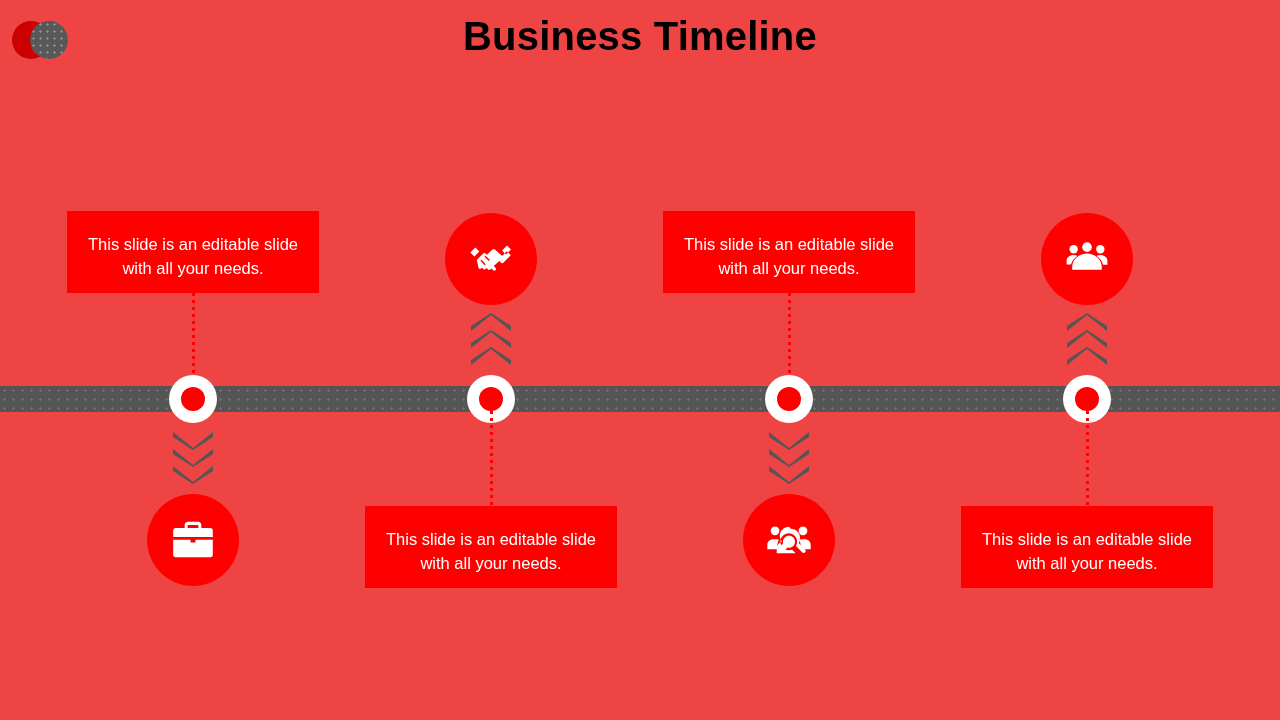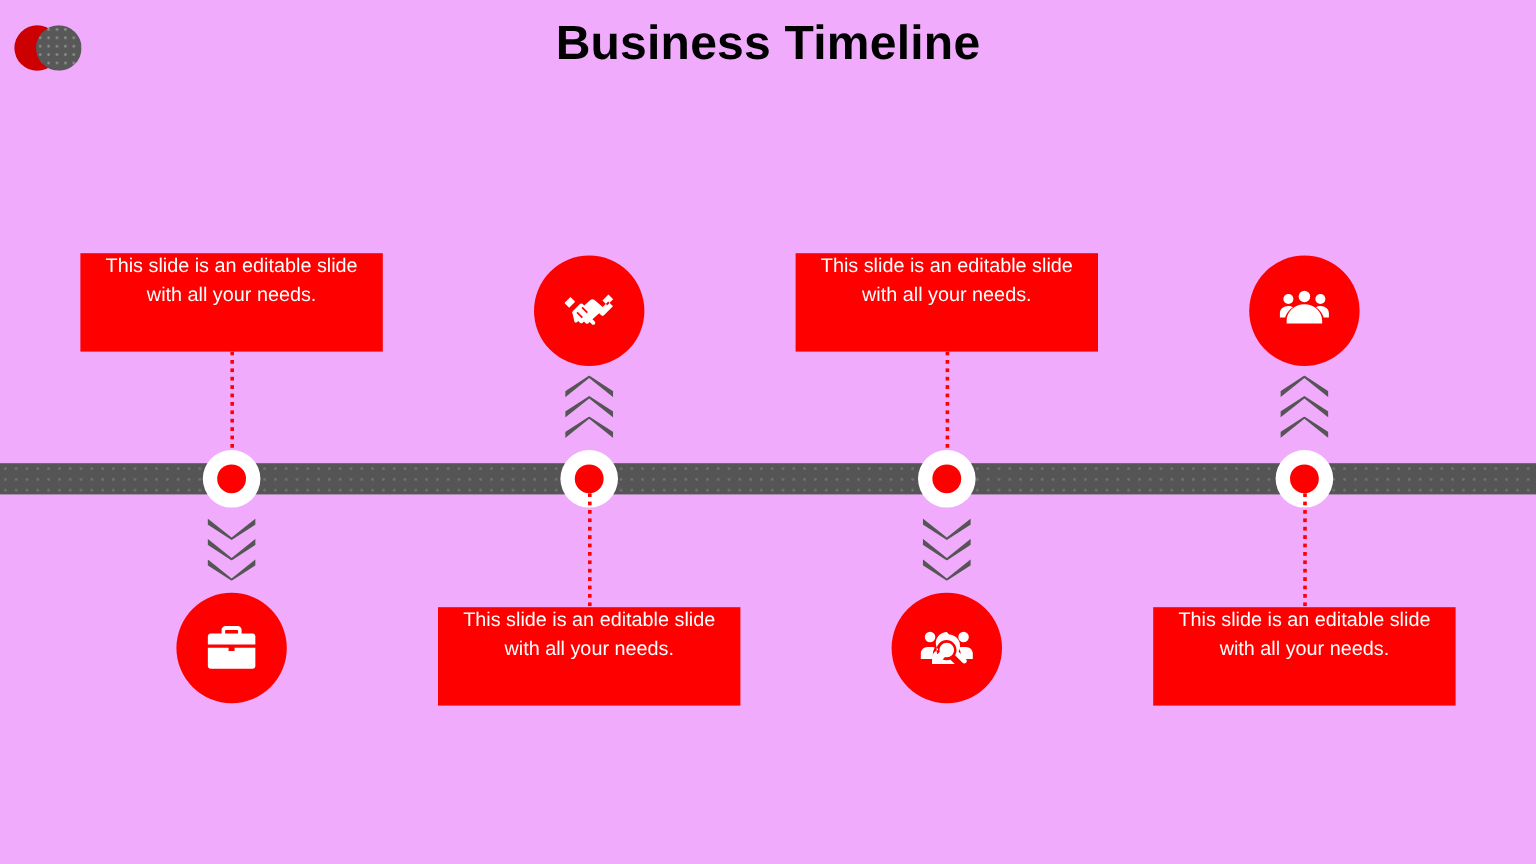--- a/index.html
+++ b/index.html
@@ -8,21 +8,21 @@
     padding: 0;
     background: #ffffff;
   }
   body {
     font-family: "Liberation Sans", sans-serif;
   }
   #slide {
     position: relative;
     width: 1280px;
     height: 720px;
-    background: #f0abfc;
+    background: #ef4444;
     overflow: hidden;
   }
 
   
   #logo {
     position: absolute;
     left: 12px;
     top: 21px;
     width: 56px;
     height: 38px;
@@ -130,26 +130,26 @@
 
   
   .text-box {
     position: absolute;
     width: 252px;
     height: 82px;
     margin-left: -126px;
     background: #ff0000;
     color: #ffffff;
     display: flex;
-    align-items: flex-start;
+    align-items: flex-end;
     justify-content: center;
     text-align: center;
     font-size: 16.5px;
     line-height: 1.45;
-    padding: 0 12px;
+    padding: 12px 12px;
     box-sizing: border-box;
   }
 
   
   .chevrons {
     position: absolute;
     width: 46px;
     margin-left: -23px;
     display: flex;
     flex-direction: column;

